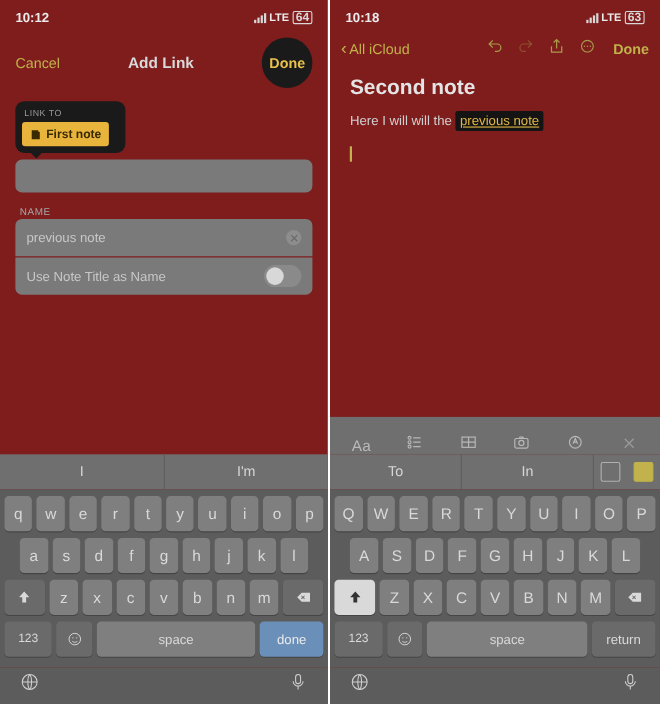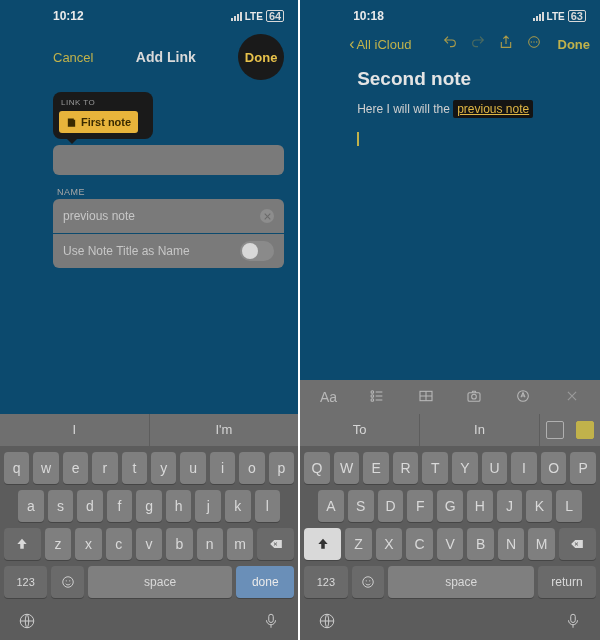--- a/index.html
+++ b/index.html
@@ -1,17 +1,17 @@
 <!DOCTYPE html>
 <html><head>
 <meta charset="utf-8">
 <style>
   * { box-sizing: border-box; margin: 0; padding: 0; font-family: -apple-system, Helvetica, Arial, sans-serif; }
   body { background: #fff; width: 600px; height: 640px; display: flex; }
-  .phone { width: 336px; height: 640px; position: relative; background: #0c4a6e; overflow: hidden; padding-left: 39px; }
+  .phone { width: 336px; height: 640px; position: relative; background: #7f1d1d; overflow: hidden; }
   .phone.left { border-right: 2px solid #fff; }
   .status-bar { height: 28px; display: flex; align-items: center; justify-content: space-between; padding: 4px 14px 0; color: #eaeaea; font-size: 12px; font-weight: 600; }
   .status-right { display: flex; align-items: center; gap: 3px; font-size: 10px; }
   .signal-bars { display: inline-flex; align-items: flex-end; gap: 1px; }
   .signal-bars span { width: 2px; background: #d8d8d8; display: inline-block; }
   .signal-bars span:nth-child(1){height:3px}.signal-bars span:nth-child(2){height:5px}.signal-bars span:nth-child(3){height:7px}.signal-bars span:nth-child(4){height:9px}
   .batt-box { border:1px solid #d8d8d8; border-radius:2px; padding:0 2px; font-size:11px; line-height:10px; color:#d8d8d8; display:inline-flex; align-items:center; }
   
   .nav { display:flex; align-items:center; justify-content:space-between; padding: 6px 14px 12px; }
   .nav .title { color:#d9d9d9; font-size:14px; font-weight:600; }
@@ -54,21 +54,21 @@
   .key { background:#7f7f7f; color:#d9d9d9; border-radius:4px; height:32px; flex:1; display:flex; align-items:center; justify-content:center; font-size:14px; box-shadow: 0 1px 0 rgba(0,0,0,0.25); }
   .key.dark { background:#6a6a6a; }
   .key.wide { flex:1.4; }
   .key.space { flex:4; }
   .key.done { background:#6a8fb8; color:#eaeaea; flex:1.6; font-size:12px; }
   .key.ret { flex:1.6; font-size:12px; }
   .key svg { width:14px; height:14px; fill:#d9d9d9; }
   .kb-bottom { display:flex; justify-content:space-between; padding:4px 18px 6px; background:#5c5c5c; }
   .kb-bottom .bicon { color:#cfcfcf; }
   .krow.pad9 { padding: 0 14px; }
-  .fmt-bar { display:flex; background:#6f6f6f; height:34px; align-items:center; padding:0 6px; gap:4px; }
+  .fmt-bar { display:flex; background:#6f6f6f; height:34px; align-items:flex-end; padding:0 6px; gap:4px; }
   .fmt { flex:1; text-align:center; color:#b8b8b8; font-size:14px; }
   .fmt.x { color:#9a9a9a; }
   .shift-on { background:#d9d9d9 !important; }
   .shift-on svg { fill:#333; }
 </style>
 </head>
 <body>
 
 <div class="phone left">
   <div class="status-bar">

